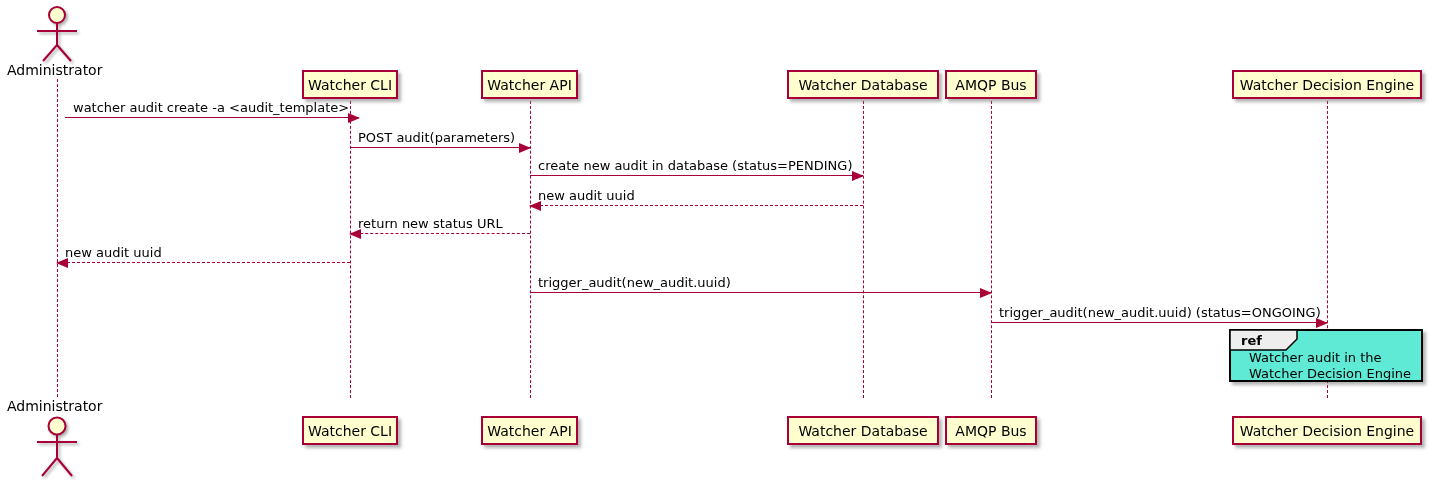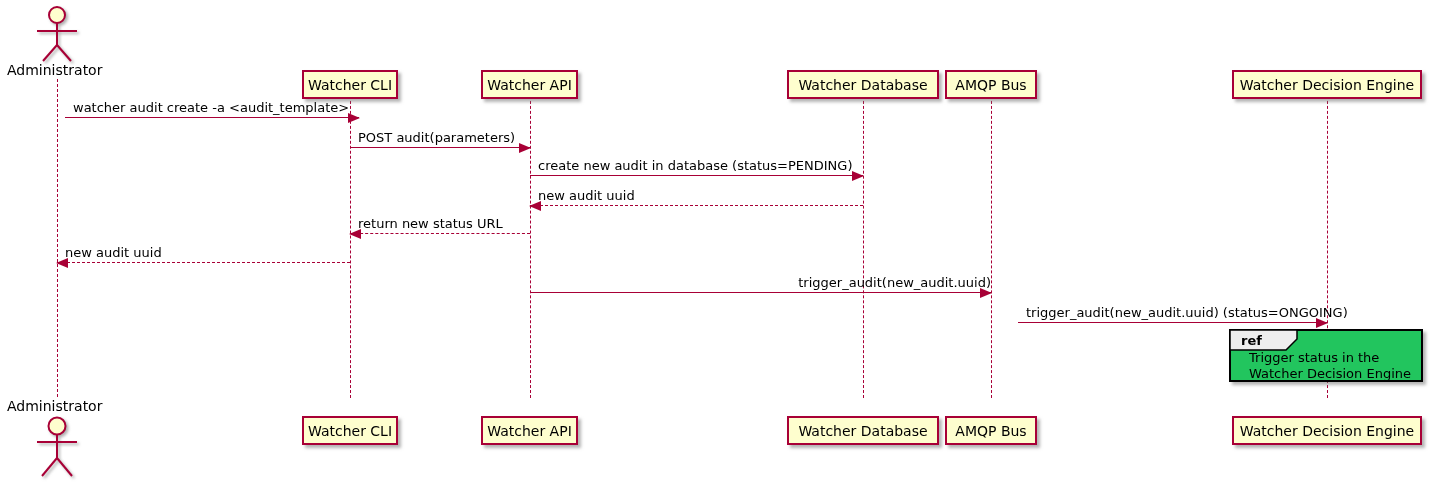--- a/index.html
+++ b/index.html
@@ -35,21 +35,21 @@
   .msg-line{position:relative;height:0;margin-top:2px;}
   .msg-line.solid{border-top:1.5px solid var(--crimson);}
   .msg-line.dashed{border-top:1.5px dashed var(--crimson);}
   .arrow-head{position:absolute;width:0;height:0;}
   .arrow-head.right{right:-1px;top:-5.5px;border-left:12px solid var(--crimson);border-top:5px solid transparent;border-bottom:5px solid transparent;}
   .arrow-head.left{left:-1px;top:-5.5px;border-right:12px solid var(--crimson);border-top:5px solid transparent;border-bottom:5px solid transparent;}
 
   
   .ref-box{
     position:absolute;left:1229px;top:329px;width:194px;height:53px;
-    background:#22c55e;border:2px solid #000000;
+    background:#5eead4;border:2px solid #000000;
     box-shadow:3px 3px 3px rgba(120,120,120,0.55);
   }
   .ref-header{position:absolute;left:-1px;top:-1px;}
   .ref-body{position:absolute;left:18px;top:19px;font-size:13px;line-height:16px;white-space:nowrap;}
 </style>
 </head>
 <body>
 
 <div class="canvas">
 
@@ -110,41 +110,41 @@
       </div>
   </div>
 
   <div class="message" style="left:57px;top:245px;width:293px;">
     <div class="msg-label">new audit uuid</div>
     <div class="msg-line dashed">
         <div class="arrow-head left"></div>
       </div>
   </div>
 
-  <div class="message" style="left:530px;top:275px;width:461px;text-align:right;">
+  <div class="message" style="left:530px;top:275px;width:461px;">
     <div class="msg-label">trigger_audit(new_audit.uuid)</div>
     <div class="msg-line solid">
         <div class="arrow-head right"></div>
       </div>
   </div>
 
-  <div class="message" style="left:991px;top:305px;width:336px;padding-left:27px;">
+  <div class="message" style="left:991px;top:305px;width:336px;">
     <div class="msg-label">trigger_audit(new_audit.uuid) (status=ONGOING)</div>
     <div class="msg-line solid">
         <div class="arrow-head right"></div>
       </div>
   </div>
 
   <div class="ref-box">
     <svg class="ref-header" width="70" height="21" viewBox="0 0 70 21">
       <polygon points="0,0 67,0 67,9 56,20 0,20" fill="#EEEEEE" stroke="#000000" stroke-width="1.5"></polygon>
       <text x="11" y="15" font-size="13" font-weight="bold" fill="#000000">ref</text>
     </svg>
     <div class="ref-body">
-      <div>Trigger status in the</div>
+      <div>Watcher audit in the</div>
       <div>Watcher Decision Engine</div>
     </div>
   </div>
 
   <div class="pbox" style="left:302px;top:398px;width:96px;">Watcher CLI</div>
   <div class="pbox" style="left:481px;top:398px;width:97px;">Watcher API</div>
   <div class="pbox" style="left:787px;top:398px;width:152px;">Watcher Database</div>
   <div class="pbox" style="left:945px;top:398px;width:92px;">AMQP Bus</div>
   <div class="pbox" style="left:1232px;top:398px;width:190px;">Watcher Decision Engine</div>
 

